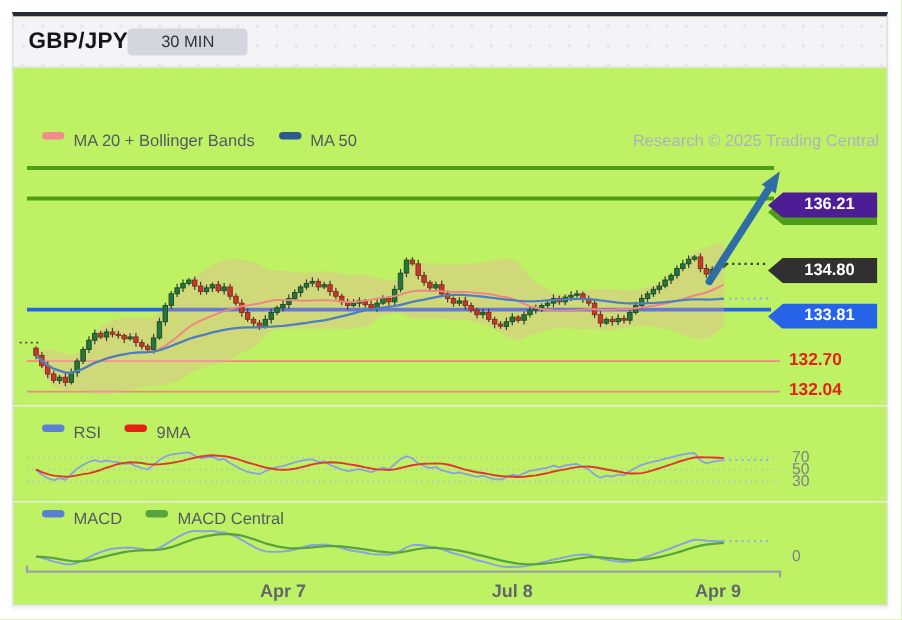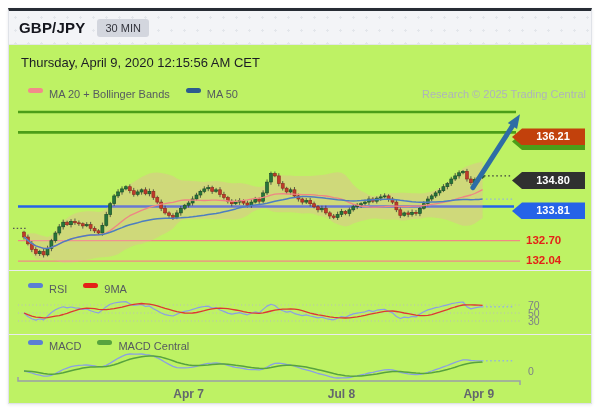--- a/index.html
+++ b/index.html
@@ -5,21 +5,21 @@
   html,body{margin:0;padding:0;}
   body{width:601px;height:413px;background:#ffffff;font-family:"Liberation Sans",sans-serif;position:relative;overflow:hidden;}
   .card{position:absolute;left:8px;top:8px;width:584px;height:396px;background:#bef264;
         border:1px solid #dfe2e8;border-top:3px solid #272c34;box-sizing:border-box;
         box-shadow:0 1px 3px rgba(40,45,60,.10);}
   .card-header{height:33px;background:#f3f4f7;
         background-image:radial-gradient(circle,#e3e6eb 1px,rgba(0,0,0,0) 1.3px);
         background-size:13px 13px;border-bottom:1px solid #e4e6ea;
         display:flex;align-items:center;padding:0 10px;}
   .title{font-size:15px;font-weight:bold;color:#15161d;letter-spacing:.2px;}
-  .badge{background:#d3d6de;color:#33343c;font-size:11px;padding:3px 8px;border-radius:3px;margin-left:12px;}
+  .badge{background:#d3d6de;color:#33343c;font-size:11px;padding:3px 22px;border-radius:3px;}
   .date-row{padding:10px 12px 0 12px;font-size:13px;color:#1c1d24;}
   .sep{position:absolute;left:9px;width:583px;height:1px;background:#e9ebef;z-index:1;}
   #chart-svg{position:absolute;left:0;top:0;z-index:2;pointer-events:none;}
   .legend{position:absolute;display:flex;font-size:11px;color:#555a60;z-index:3;}
   .sw{display:inline-block;width:15px;height:5px;border-radius:2.5px;margin-right:6px;}
   .legend .lab{margin-right:16px;}
   .attribution{position:absolute;right:15px;top:88px;font-size:11px;color:#aeb3bb;z-index:3;}
   .price-tag{position:absolute;left:512px;width:73px;height:17px;line-height:17px;z-index:4;
         color:#fff;font-size:11px;font-weight:bold;text-align:center;padding-left:9px;box-sizing:border-box;
         clip-path:polygon(0 50%,10px 0,100% 0,100% 100%,10px 100%);}
@@ -28,21 +28,20 @@
   .x-tick{position:absolute;width:44px;text-align:center;font-size:12px;color:#63676d;z-index:3;font-weight:bold;}
 </style>
 </head>
 <body>
 
 <div class="card">
   <div class="card-header">
     <span class="title">GBP/JPY</span>
     <span class="badge">30 MIN</span>
   </div>
-  <div class="date-row">Thursday, April 9, 2020 12:15:56 AM CET</div>
 </div>
 
 <div class="sep" style="top:270px"></div>
 <div class="sep" style="top:334px"></div>
 
 <div class="legend" style="left:28px;top:88px">
   <span class="sw" style="background: rgb(242, 139, 139);"></span>
   <span class="lab">MA 20 + Bollinger Bands</span>
   <span class="sw" style="background: rgb(44, 92, 143);"></span>
   <span class="lab">MA 50</span>
@@ -319,21 +318,21 @@
     <polyline points="24.0,313.0 27.9,316.5 31.8,318.7 35.8,320.1 39.7,318.7 43.6,319.9 47.5,316.1 51.4,312.5 55.4,309.8 59.3,308.0 63.2,306.7 67.1,307.9 71.0,307.0 75.0,307.8 78.9,308.2 82.8,309.3 86.7,308.9 90.6,310.8 94.6,312.0 98.5,313.0 102.4,309.9 106.3,306.7 110.2,304.3 114.2,303.0 118.1,302.4 122.0,301.9 125.9,301.6 129.8,303.7 133.8,305.5 137.7,304.9 141.6,304.5 145.5,306.5 149.4,305.9 153.4,308.8 157.3,310.8 161.2,313.0 165.1,314.6 169.0,315.4 173.0,316.0 176.9,314.2 180.8,312.5 184.7,311.4 188.6,310.7 192.6,309.4 196.5,308.2 200.4,307.2 204.3,306.5 208.2,306.2 212.2,308.1 216.1,307.6 220.0,310.0 223.9,311.4 227.8,313.1 231.8,314.1 235.7,313.4 239.6,312.7 243.5,313.8 247.4,314.8 251.4,313.2 255.3,311.8 259.2,312.9 263.1,309.4 267.0,306.1 271.0,304.2 274.9,305.5 278.8,308.9 282.7,310.7 286.6,312.1 290.6,311.4 294.5,313.6 298.4,314.6 302.3,315.6 306.2,314.9 310.2,316.0 314.1,316.9 318.0,317.9 321.9,317.1 325.8,318.5 329.8,319.4 333.7,319.8 337.6,318.1 341.5,316.5 345.4,317.3 349.4,315.4 353.3,313.9 357.2,313.2 361.1,312.5 365.0,311.8 369.0,310.4 372.9,311.6 376.8,310.2 380.7,309.7 384.6,309.3 388.6,311.2 392.5,312.9 396.4,316.5 400.3,318.5 404.2,317.1 408.2,317.7 412.1,316.4 416.0,316.9 419.9,314.0 423.8,311.8 427.8,309.9 431.7,308.8 435.6,307.7 439.5,307.0 443.4,305.8 447.4,304.9 451.3,303.7 455.2,303.0 459.1,302.3 463.0,302.0 467.0,306.9 470.9,308.9 474.8,307.9 478.7,307.2 482.6,306.7" fill="none" stroke="#8aa0e4" stroke-width="1.2" stroke-linejoin="round"></polyline>
     <polyline points="24.0,313.0 27.9,314.7 31.8,316.1 35.8,317.1 39.7,317.4 43.6,317.8 47.5,317.6 51.4,316.9 55.4,316.1 59.3,315.6 63.2,314.5 67.1,313.3 71.0,311.8 75.0,310.6 78.9,309.3 82.8,308.6 86.7,308.2 90.6,308.3 94.6,308.7 98.5,309.4 102.4,309.7 106.3,309.6 110.2,309.2 114.2,308.7 118.1,307.9 122.0,307.1 125.9,306.1 129.8,305.2 133.8,304.3 137.7,303.8 141.6,303.5 145.5,303.8 149.4,304.1 153.4,304.8 157.3,305.8 161.2,307.1 165.1,308.3 169.0,309.4 173.0,310.6 176.9,311.7 180.8,312.3 184.7,313.0 188.6,313.2 192.6,313.0 196.5,312.5 200.4,311.6 204.3,310.7 208.2,309.6 212.2,308.9 216.1,308.4 220.0,308.2 223.9,308.3 227.8,308.7 231.8,309.4 235.7,310.0 239.6,310.7 243.5,311.6 247.4,312.3 251.4,312.9 255.3,313.1 259.2,313.3 263.1,312.9 267.0,312.0 271.0,311.0 274.9,310.2 278.8,309.6 282.7,309.2 286.6,309.1 290.6,309.0 294.5,309.1 298.4,309.7 302.3,310.7 306.2,311.9 310.2,313.1 314.1,314.0 318.0,314.8 321.9,315.3 325.8,316.1 329.8,316.8 333.7,317.3 337.6,317.6 341.5,317.8 345.4,318.0 349.4,317.8 353.3,317.3 357.2,316.9 361.1,316.2 365.0,315.4 369.0,314.3 372.9,313.6 376.8,312.9 380.7,312.1 384.6,311.4 388.6,311.1 392.5,311.0 396.4,311.5 400.3,312.2 404.2,313.0 408.2,313.7 412.1,314.3 416.0,315.2 419.9,315.7 423.8,315.7 427.8,315.4 431.7,314.6 435.6,313.4 439.5,312.2 443.4,310.9 447.4,309.6 451.3,308.2 455.2,307.0 459.1,305.9 463.0,305.0 467.0,304.8 470.9,304.9 474.8,305.0 478.7,305.2 482.6,305.4" fill="none" stroke="#dd3831" stroke-width="1.3" stroke-linejoin="round"></polyline>
     <line x1="482" y1="306.69655212375415" x2="514" y2="306.69655212375415" stroke="#93b6de" stroke-width="1.4" stroke-dasharray="1.5,2.6"></line>
     <polyline points="24.0,371.0 27.9,371.8 31.8,373.0 35.8,374.4 39.7,375.2 43.6,376.2 47.5,376.2 51.4,375.3 55.4,373.6 59.3,371.6 63.2,369.5 67.1,368.1 71.0,366.7 75.0,365.8 78.9,365.3 82.8,365.2 86.7,365.0 90.6,365.4 94.6,366.0 98.5,366.8 102.4,366.6 106.3,365.3 110.2,363.1 114.2,360.6 118.1,358.3 122.0,356.3 125.9,354.6 129.8,354.0 133.8,354.1 137.7,354.1 141.6,354.0 145.5,354.7 149.4,355.0 153.4,356.2 157.3,357.8 161.2,359.9 165.1,362.2 169.0,364.4 173.0,366.4 176.9,367.6 180.8,367.9 184.7,367.9 188.6,367.7 192.6,367.2 196.5,366.3 200.4,365.2 204.3,364.2 208.2,363.3 212.2,363.2 216.1,363.0 220.0,363.4 223.9,364.2 227.8,365.3 231.8,366.5 235.7,367.3 239.6,367.8 243.5,368.5 247.4,369.4 251.4,369.7 255.3,369.6 259.2,369.8 263.1,369.0 267.0,367.2 271.0,364.9 274.9,363.4 278.8,363.2 282.7,363.7 286.6,364.5 290.6,365.0 294.5,366.2 298.4,367.5 302.3,368.9 306.2,369.8 310.2,370.9 314.1,372.2 318.0,373.5 321.9,374.3 325.8,375.4 329.8,376.6 333.7,377.6 337.6,378.0 341.5,377.8 345.4,377.9 349.4,377.5 353.3,376.7 357.2,375.9 361.1,375.0 365.0,374.1 369.0,373.0 372.9,372.3 376.8,371.4 380.7,370.6 384.6,369.9 388.6,369.7 392.5,369.8 396.4,370.9 400.3,372.3 404.2,373.1 408.2,373.9 412.1,374.3 416.0,374.7 419.9,374.3 423.8,373.5 427.8,372.3 431.7,371.0 435.6,369.6 439.5,368.3 443.4,366.9 447.4,365.5 451.3,363.9 455.2,362.4 459.1,361.0 463.0,359.8 467.0,359.9 470.9,360.5 474.8,360.7 478.7,360.8 482.6,360.8" fill="none" stroke="#8aa0e4" stroke-width="1.3" stroke-linejoin="round"></polyline>
     <polyline points="24.0,371.0 27.9,371.2 31.8,371.5 35.8,372.1 39.7,372.7 43.6,373.4 47.5,374.0 51.4,374.2 55.4,374.1 59.3,373.6 63.2,372.8 67.1,371.8 71.0,370.8 75.0,369.8 78.9,368.9 82.8,368.1 86.7,367.5 90.6,367.1 94.6,366.9 98.5,366.8 102.4,366.8 106.3,366.5 110.2,365.8 114.2,364.8 118.1,363.5 122.0,362.0 125.9,360.6 129.8,359.2 133.8,358.2 137.7,357.4 141.6,356.7 145.5,356.3 149.4,356.1 153.4,356.1 157.3,356.4 161.2,357.1 165.1,358.2 169.0,359.4 173.0,360.8 176.9,362.2 180.8,363.3 184.7,364.2 188.6,364.9 192.6,365.4 196.5,365.6 200.4,365.5 204.3,365.2 208.2,364.9 212.2,364.5 216.1,364.2 220.0,364.0 223.9,364.1 227.8,364.3 231.8,364.7 235.7,365.3 239.6,365.8 243.5,366.3 247.4,366.9 251.4,367.5 255.3,367.9 259.2,368.3 263.1,368.4 267.0,368.2 271.0,367.5 274.9,366.7 278.8,366.0 282.7,365.5 286.6,365.3 290.6,365.3 294.5,365.5 298.4,365.9 302.3,366.5 306.2,367.1 310.2,367.9 314.1,368.8 318.0,369.7 321.9,370.6 325.8,371.6 329.8,372.6 333.7,373.6 337.6,374.4 341.5,375.1 345.4,375.7 349.4,376.0 353.3,376.2 357.2,376.1 361.1,375.9 365.0,375.5 369.0,375.0 372.9,374.5 376.8,373.9 380.7,373.2 384.6,372.5 388.6,372.0 392.5,371.5 396.4,371.4 400.3,371.6 404.2,371.9 408.2,372.3 412.1,372.7 416.0,373.1 419.9,373.3 423.8,373.4 427.8,373.2 431.7,372.7 435.6,372.1 439.5,371.4 443.4,370.5 447.4,369.5 451.3,368.4 455.2,367.2 459.1,365.9 463.0,364.7 467.0,363.7 470.9,363.1 474.8,362.6 478.7,362.2 482.6,361.9" fill="none" stroke="#57a33e" stroke-width="1.5" stroke-linejoin="round"></polyline>
     <line x1="482" y1="360.76592867028353" x2="514" y2="360.76592867028353" stroke="#93b6de" stroke-width="1.4" stroke-dasharray="1.5,2.6"></line>
     <path d="M18,377 L18,381 L520,381 L520,385" stroke="#9ba0a8" fill="none" stroke-width="1.5"></path>
   </svg>
 
 <div class="price-tag" style="top: 108.012px; background: rgb(76, 158, 24); margin-top: 25px;">136.87</div>
-<div class="price-tag" style="top: 128.379px; background: #c2410c;">136.21</div>
+<div class="price-tag" style="top: 128.379px; background: #4c1d95;">136.21</div>
 <div class="price-tag" style="top: 171.891px; background: rgb(48, 48, 48);">134.80</div>
 <div class="price-tag" style="top: 202.441px; background: rgb(37, 99, 232);">133.81</div>
 <div class="level-text" style="top: 233.695px; color: rgb(228, 34, 23);">132.70</div>
 <div class="level-text" style="top: 254.062px; color: rgb(228, 34, 23);">132.04</div>
 
 <div class="panel-tick" style="top: 299px;">70</div>
 <div class="panel-tick" style="top: 307px;">50</div>
 <div class="panel-tick" style="top: 315px;">30</div>
 <div class="panel-tick" style="top: 365px;">0</div>
 

